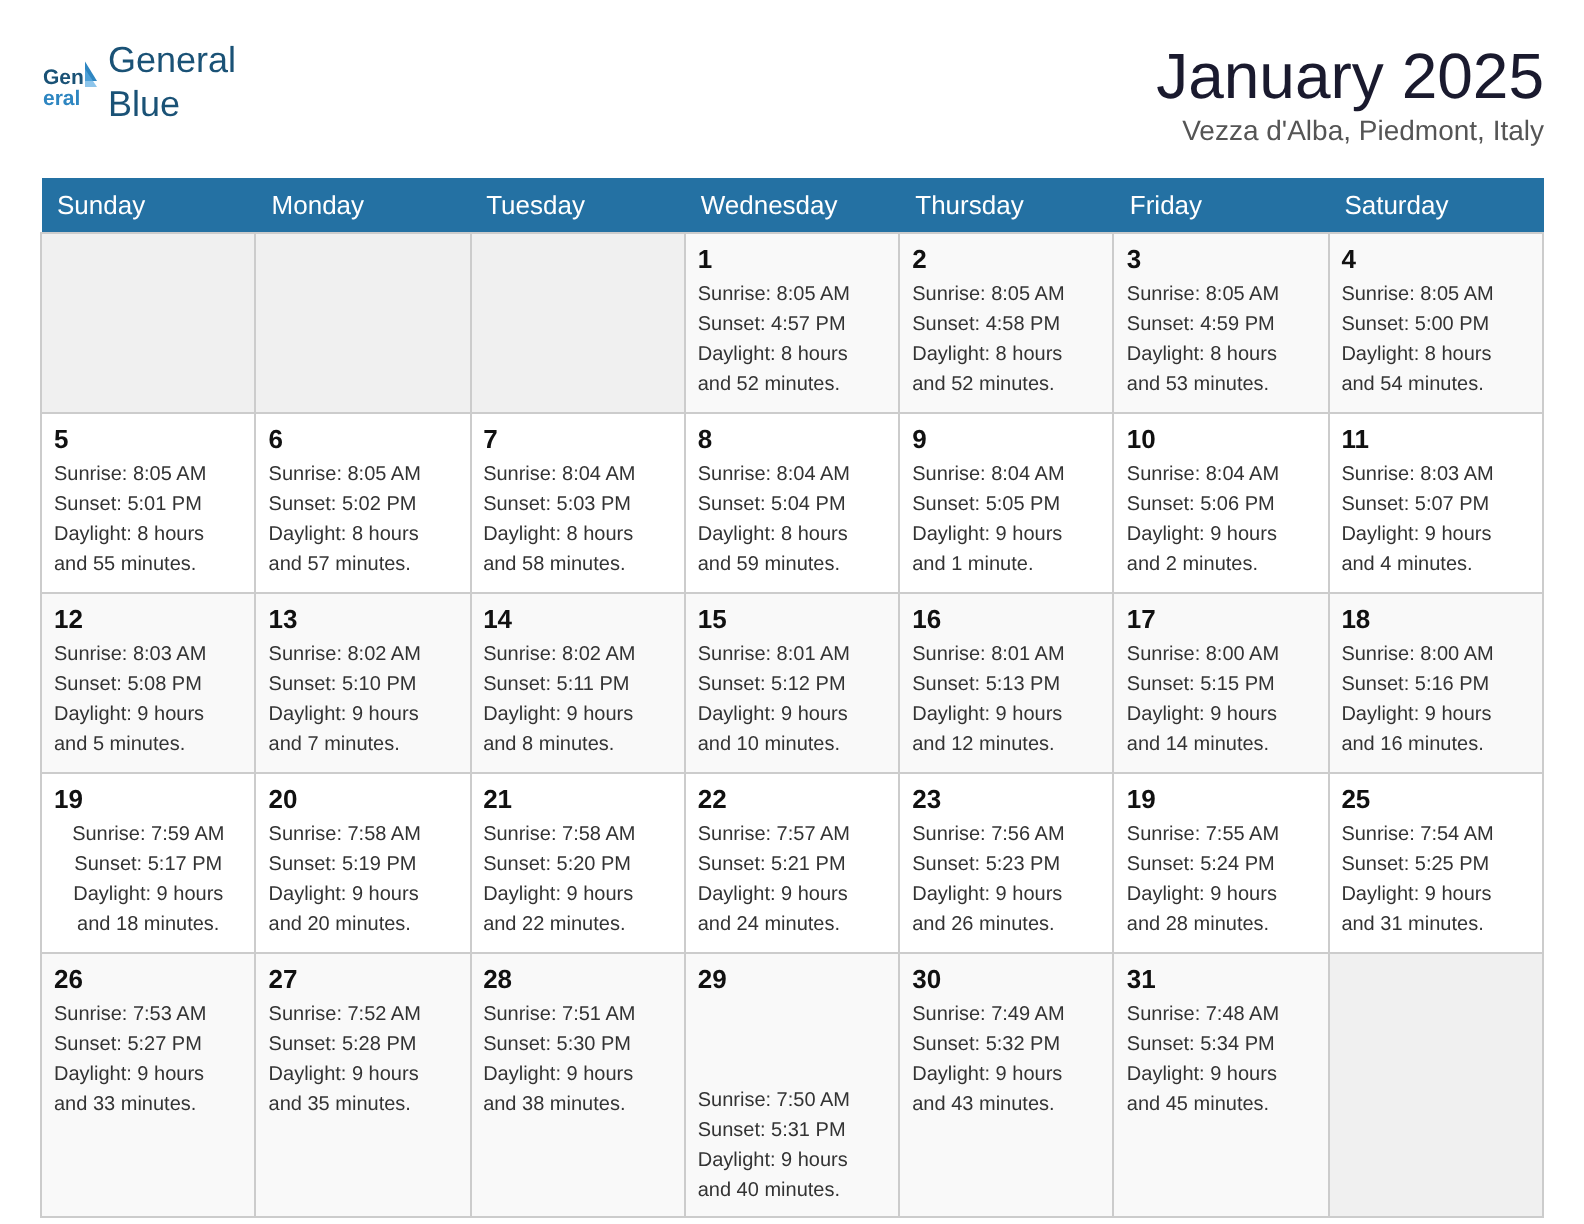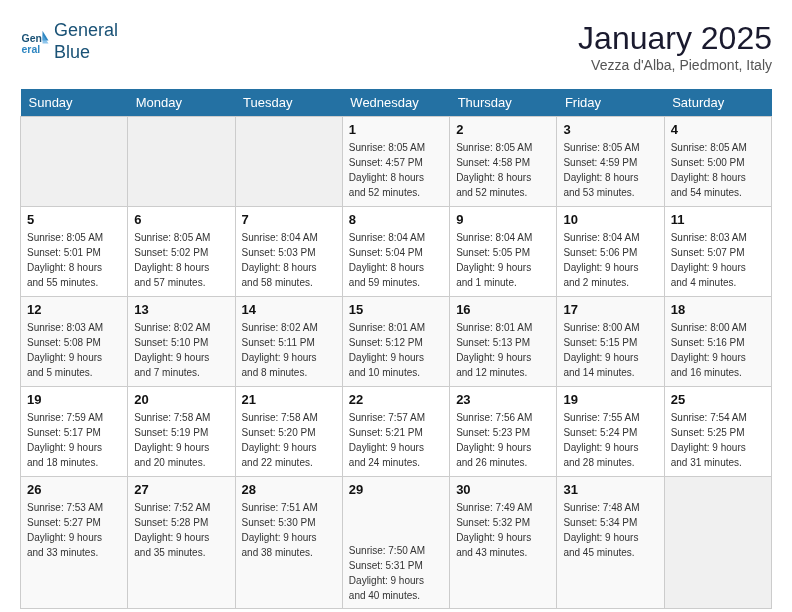--- a/index.html
+++ b/index.html
@@ -254,21 +254,21 @@
           <div class="day-number">18</div>
           <div class="day-info" style="white-space: pre-line;">Sunrise: 8:00 AM
 Sunset: 5:16 PM
 Daylight: 9 hours
 and 16 minutes.</div>
         </td>
       </tr>
       <tr>
         <td>
           <div class="day-number">19</div>
-          <div class="day-info" style="white-space: pre-line;">Sunrise: 7:59 AM
+          <div class="day-info" style="white-space: pre-line; text-align: center;">Sunrise: 7:59 AM
 Sunset: 5:17 PM
 Daylight: 9 hours
 and 18 minutes.</div>
         </td>
         <td>
           <div class="day-number">20</div>
           <div class="day-info" style="white-space: pre-line;">Sunrise: 7:58 AM
 Sunset: 5:19 PM
 Daylight: 9 hours
 and 20 minutes.</div>

